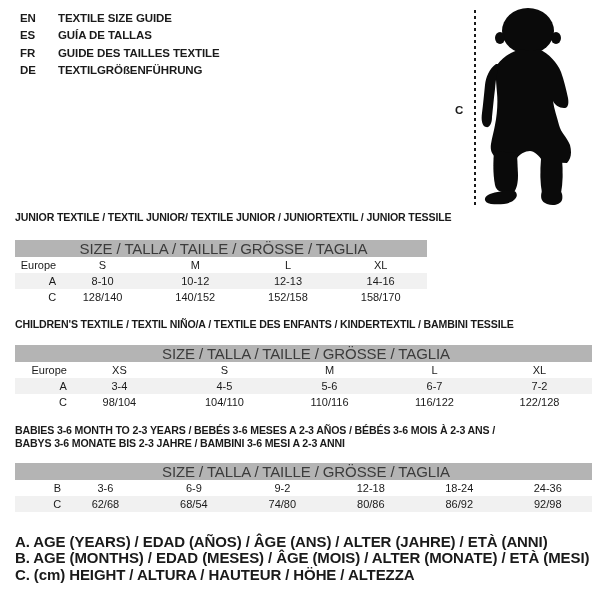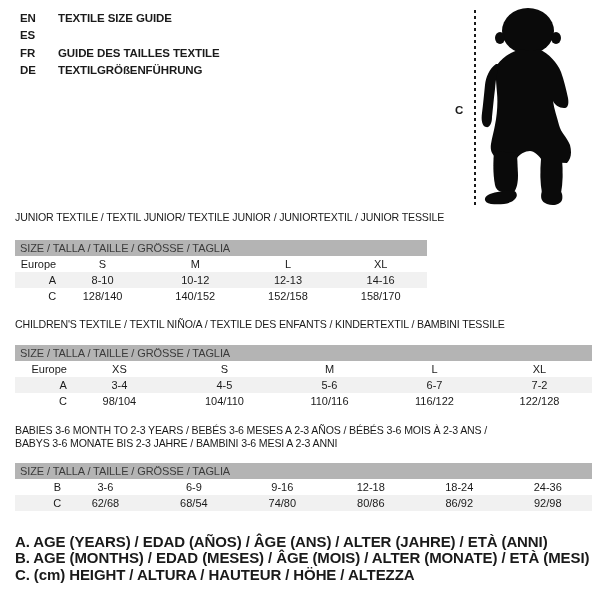--- a/index.html
+++ b/index.html
@@ -14,49 +14,50 @@
   
   .measure-line{position:absolute;left:474px;top:10px;width:2px;height:198px;
     background:repeating-linear-gradient(to bottom,var(--ink,#1a1a1a) 0 3px,transparent 3px 6px);}
   .measure-label{position:absolute;left:455px;top:104px;font-weight:bold;font-size:11.5px;}
   .baby-svg{position:absolute;left:481px;top:6px;}
   
   .section{position:absolute;left:15px;}
   #sec0{top:211px;width:412px;}
   #sec1{top:318px;width:577px;}
   #sec2{top:424px;width:577px;}
-  .tbl-title{font-weight:normal;font-size:10.6px;line-height:13px;letter-spacing:-0.15px;white-space:nowrap;}
+  .tbl-title{font-weight:bold;font-size:10.6px;line-height:13px;letter-spacing:-0.15px;white-space:nowrap;}
   #sec0 table{margin-top:16px;}
   #sec1 table{margin-top:14px;}
   #sec2 table{margin-top:13px;}
   table{width:100%;border-collapse:collapse;table-layout:fixed;font-size:11px;color:var(--ink,#1a1a1a);}
   col.lbl{width:9%;}
   #sec0 col.lbl{width:10%;}
   #sec2 col.lbl{width:8%;}
   th.size-hdr{background:var(--bar,#b4b4b4);color:#3b3b3b;font-weight:normal;
-    text-align:left;padding:0 0 0 5px;height:16px;font-size:11px;letter-spacing:-0.1px;}
+    text-align:center;padding:0 0 0 5px;height:16px;font-size:15px;letter-spacing:-0.1px;}
   td{height:16px;text-align:center;padding:0;white-space:nowrap;}
   td.lbl{text-align:right;padding-left:5px;}
   tr.shade td{background:var(--shade,#f1f1f1);}
   
   .notes{position:absolute;left:15px;top:534px;font-weight:bold;font-size:15px;
     line-height:16.4px;letter-spacing:-0.1px;white-space:nowrap;}
 </style>
 </head>
 <body>
 
 <div class="page">
 
   <div class="lang-list">
       <div class="lang-row">
         <span class="lang-code">EN</span>
         <span class="lang-title">TEXTILE SIZE GUIDE</span>
       </div>
       <div class="lang-row">
         <span class="lang-code">ES</span>
+        <span class="lang-title">GUÍA DE TALLAS</span>
       </div>
       <div class="lang-row">
         <span class="lang-code">FR</span>
         <span class="lang-title">GUIDE DES TAILLES TEXTILE</span>
       </div>
       <div class="lang-row">
         <span class="lang-code">DE</span>
         <span class="lang-title">TEXTILGRÖßENFÜHRUNG</span>
       </div>
     </div>
@@ -230,21 +231,21 @@
         <thead>
           <tr>
             <th class="size-hdr" colspan="7">SIZE / TALLA / TAILLE / GRÖSSE / TAGLIA</th>
           </tr>
         </thead>
         <tbody>
           <tr>
             <td class="lbl">B</td>
             <td>3-6</td>
             <td>6-9</td>
-            <td>9-16</td>
+            <td>9-2</td>
             <td>12-18</td>
             <td>18-24</td>
             <td>24-36</td>
           </tr>
           <tr class="shade">
             <td class="lbl">C</td>
             <td>62/68</td>
             <td>68/54</td>
             <td>74/80</td>
             <td>80/86</td>

